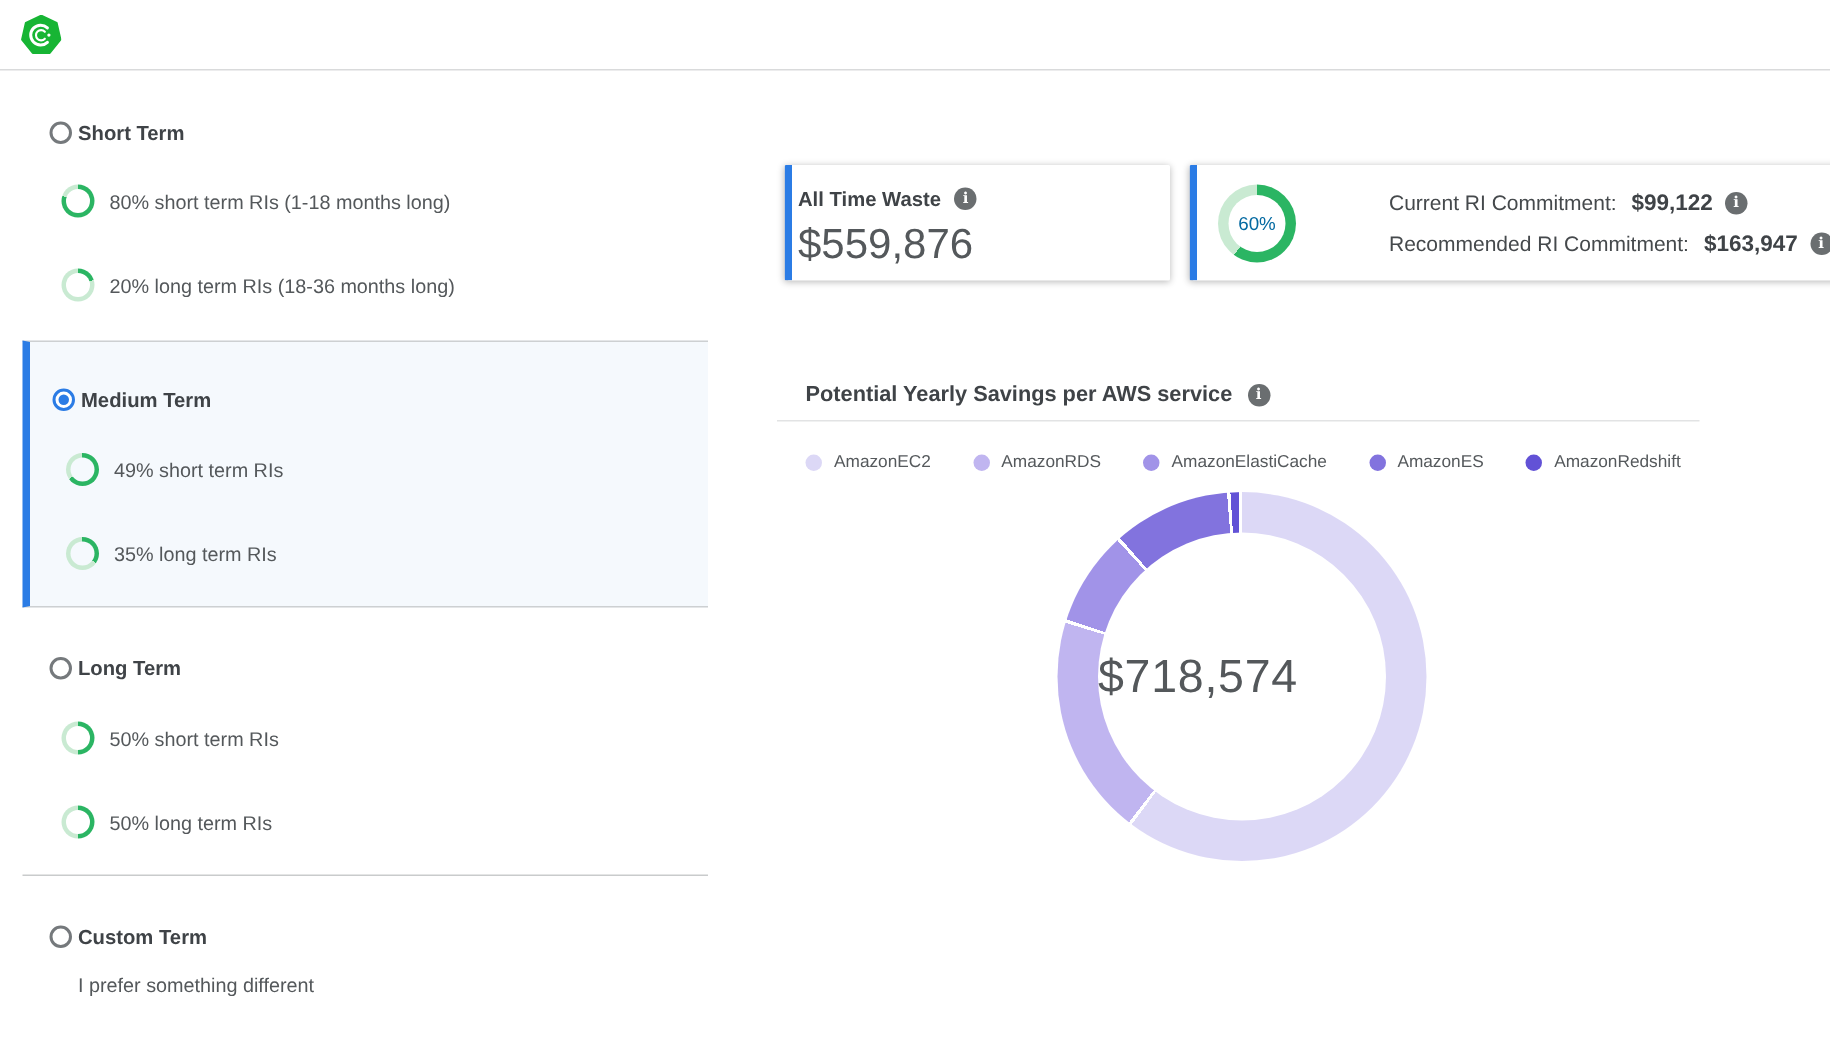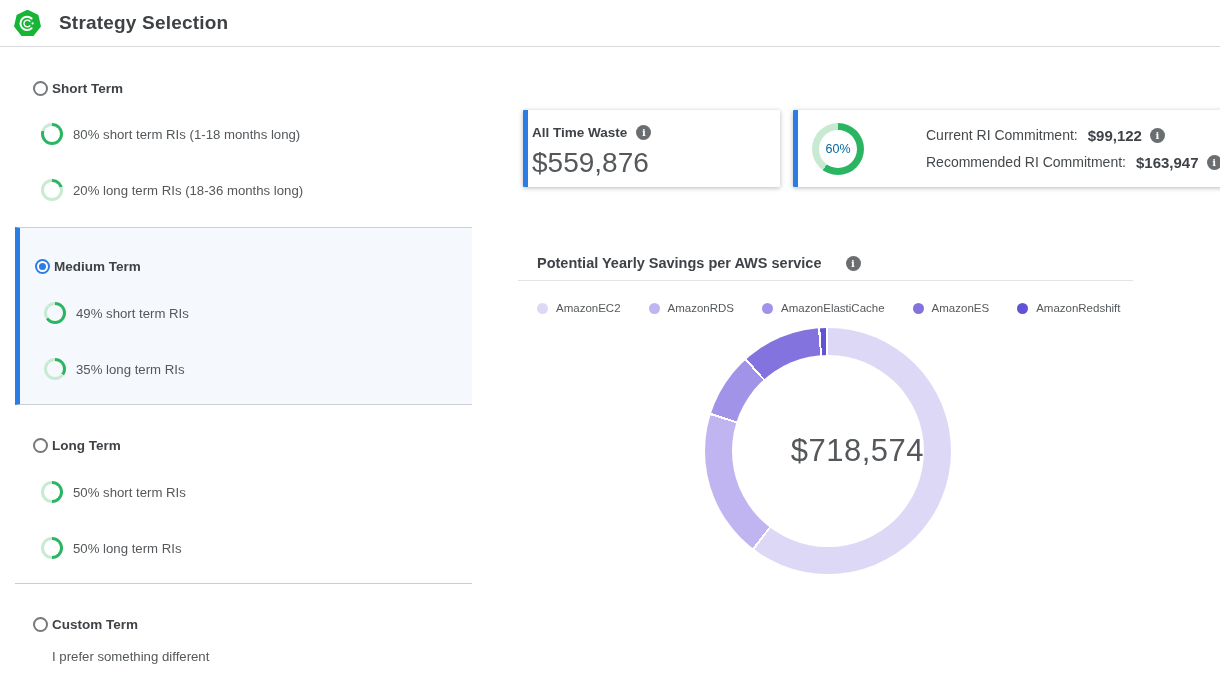--- a/index.html
+++ b/index.html
@@ -54,46 +54,45 @@
   .big-ring { width:52px; height:52px; border-radius:50%; display:flex; align-items:center; justify-content:center; flex:0 0 52px; }
   .big-ring .hole {
     width:38px; height:38px; border-radius:50%; background:#fff;
     display:flex; align-items:center; justify-content:center; font-size:12.5px; color:#0369a1;
   }
   .commit-lines { margin-left:62px; display:flex; flex-direction:column; gap:10px; }
   .commit-line { display:flex; align-items:center; gap:8px; white-space:nowrap; }
   .commit-label { font-size:14px; color:#45494c; }
   .commit-value { font-size:15px; font-weight:bold; color:#3f4347; margin-left:2px; }
   
-  .chart-title-row { position:absolute; left:537px; top:255px; display:flex; align-items:center; gap:24px; }
+  .chart-title-row { position:absolute; left:537px; top:255px; display:flex; align-items:center; gap:10px; }
   .chart-title { font-size:14.5px; font-weight:bold; color:#3f4347; }
   .chart-divider { position:absolute; left:518px; top:280px; width:615px; height:1px; background:#e2e3e4; }
   .legend { position:absolute; left:537px; top:302px; display:flex; align-items:center; gap:28px; }
   .legend-item { display:flex; align-items:center; gap:8px; cursor:pointer; }
   .legend-dot { width:11px; height:11px; border-radius:50%; flex:0 0 11px; }
   .legend-text { font-size:11.5px; color:#55595c; }
   .donut { position:absolute; left:705px; top:328px; width:246px; height:246px; border-radius:50%;
            display:flex; align-items:center; justify-content:center; }
   .donut .hole {
     width:192px; height:192px; border-radius:50%; background:#fff;
-    display:flex; align-items:center; justify-content:flex-end;
+    display:flex; align-items:center; justify-content:flex-start;
   }
   .donut-center { font-size:31px; color:#54585b; letter-spacing:.5px; }
 </style>
 </head>
 <body>
 
 <div class="app-header">
   <svg width="27" height="27" viewBox="0 0 27 27">
     <polygon points="13.5,0.5 23.7,5.4 26.2,16.4 19.1,25.2 7.9,25.2 0.8,16.4 3.3,5.4" fill="#17b534" stroke="#17b534" stroke-width="1.5" stroke-linejoin="round"></polygon>
     <path d="M17.6 8.6 A6.6 6.6 0 1 0 17.6 18.2" fill="none" stroke="#ffffff" stroke-width="2" stroke-linecap="round"></path>
     <path d="M15.9 11.2 A3.4 3.4 0 1 0 15.9 15.8" fill="none" stroke="#ffffff" stroke-width="1.4" stroke-linecap="round"></path>
     <circle cx="18.6" cy="13.4" r="1.1" fill="#ffffff"></circle>
   </svg>
-  <div class="app-title">Strategy Selection</div>
 </div>
 
 <div class="panel-root">
   <div class="selected-box"></div>
   <div id="strategy-mount">
       <div class="strategy-head" style="left: 33px; top: 79px;">
         <span class="radio"></span>
         <span class="strategy-label">Short Term</span>
       </div>
       <div class="option-row" style="left: 41px; top: 123px;">

